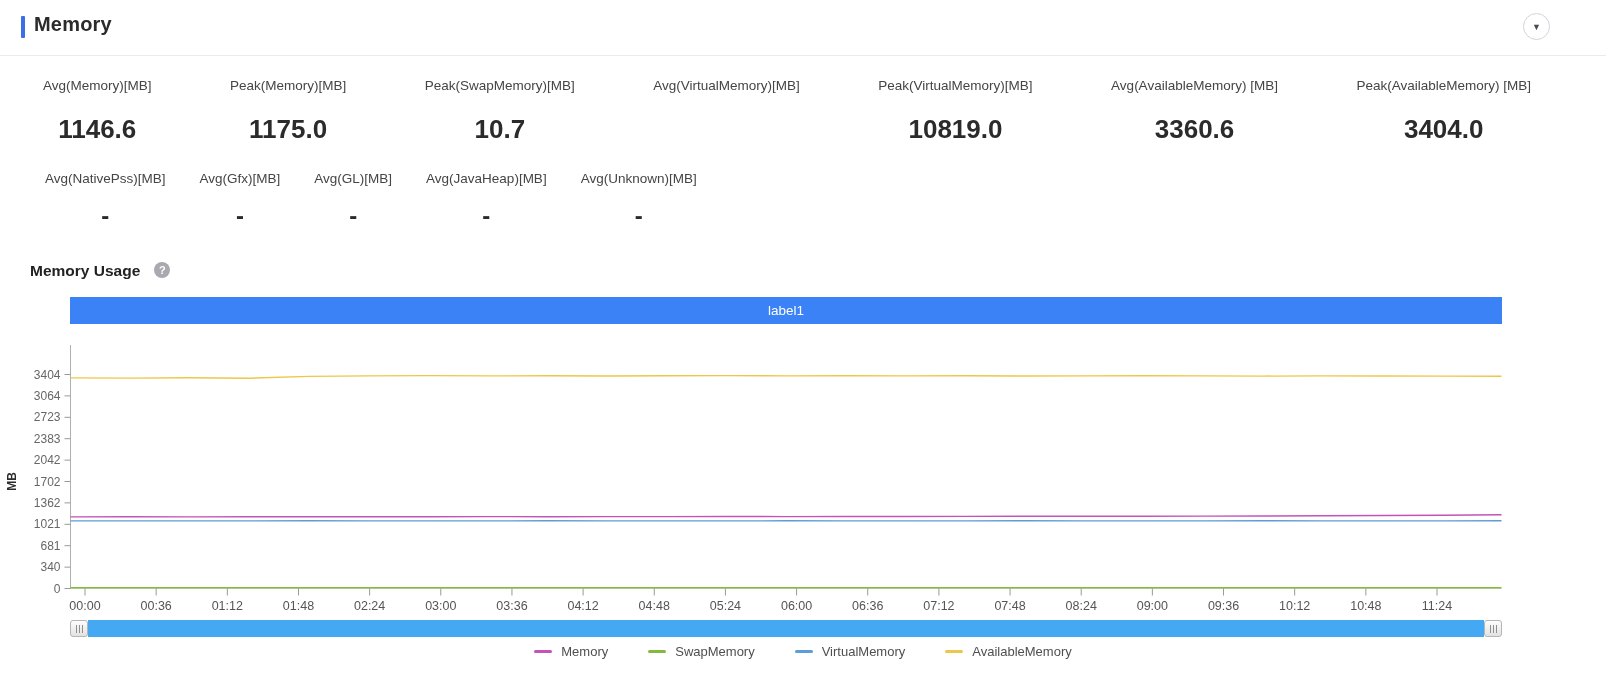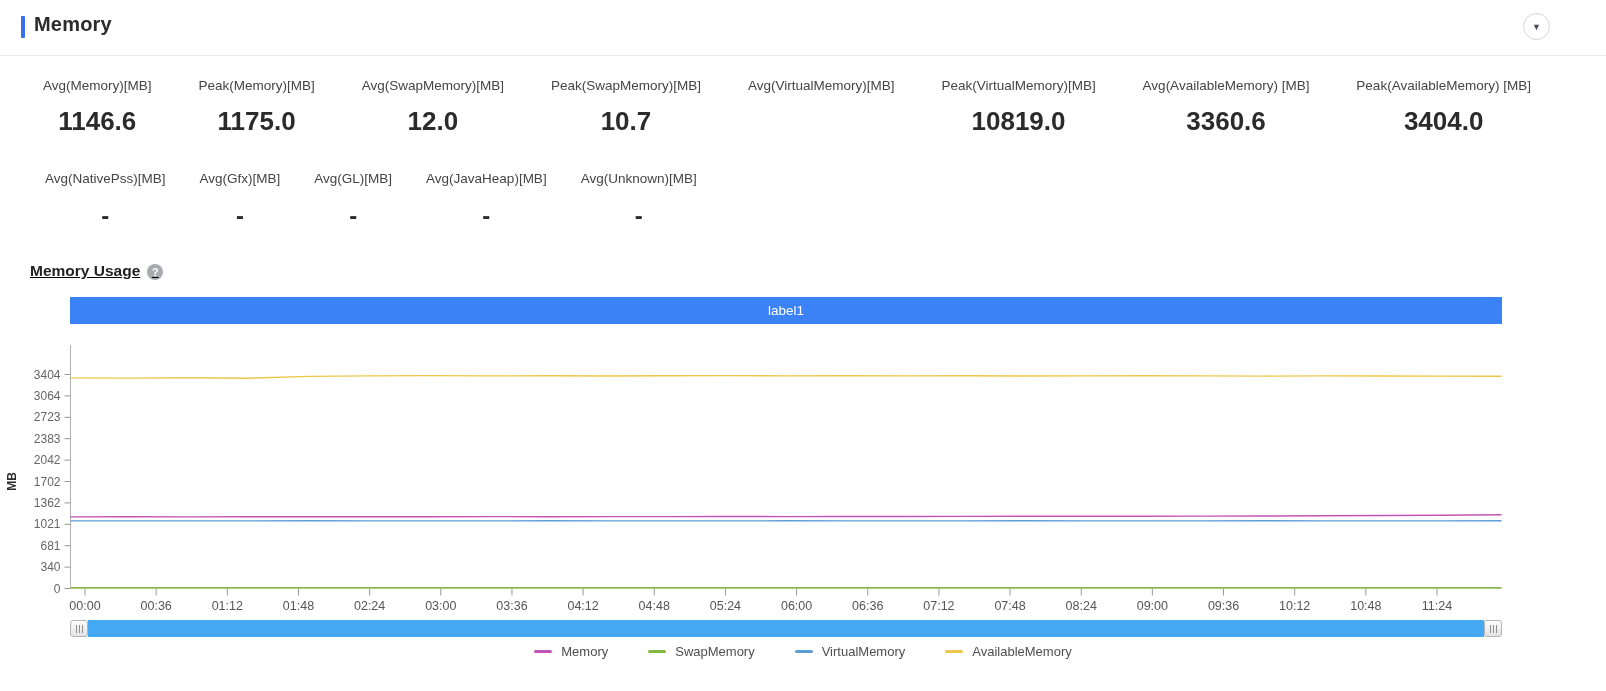--- a/index.html
+++ b/index.html
@@ -12,25 +12,25 @@
   .collapse-btn{position:absolute;left:1523px;top:13px;width:27px;height:27px;border-radius:50%;
     border:1px solid #d3d3da;background:#fff;cursor:pointer;padding:0;display:flex;align-items:center;justify-content:center;}
   .tri{font-size:9px;color:#4a4a58;line-height:1;transform:translateY(.5px);}
 
   
   .stats-row{position:absolute;display:flex;}
   .row1{top:78px;left:43px;width:1488px;justify-content:space-between;}
   .row2{top:171px;left:45px;gap:34px;}
   .stat{text-align:center;}
   .stat .lab{font-size:13.5px;color:#454545;white-space:nowrap;}
-  .stat .val{margin-top:13px;font-size:26px;font-weight:bold;color:#2b2b2b;}
+  .stat .val{margin-top:21px;font-size:26px;font-weight:bold;color:#2b2b2b;}
   .row2 .stat .val{font-size:24px;margin-top:16px;}
 
   
-  .section-title-row{position:absolute;top:262px;left:30px;display:flex;align-items:flex-end;gap:7px;text-decoration:underline;}
+  .section-title-row{position:absolute;top:262px;left:30px;display:flex;align-items:flex-start;gap:14px;}
   .section-title{margin:0;font-size:15.5px;font-weight:bold;color:#222;}
   .help{width:16px;height:16px;border-radius:50%;background:#a9a9b0;color:#fff;font-size:11px;font-weight:bold;
     display:flex;align-items:center;justify-content:center;cursor:pointer;}
 
   
   .banner{position:absolute;top:297px;left:70px;width:1432px;height:27px;line-height:27px;
     text-align:center;color:#fff;font-size:13.5px;}
 
   
   #chart{position:absolute;top:338px;left:0;}
@@ -63,24 +63,20 @@
   </div>
 
   <div class="stats-row row1" id="stats-row-1">
       <div class="stat">
         <div class="lab">Avg(Memory)[MB]</div>
         <div class="val">1146.6</div>
       </div>
       <div class="stat">
         <div class="lab">Peak(Memory)[MB]</div>
         <div class="val">1175.0</div>
-      </div>
-      <div class="stat">
-        <div class="lab">Avg(SwapMemory)[MB]</div>
-        <div class="val">12.0</div>
       </div>
       <div class="stat">
         <div class="lab">Peak(SwapMemory)[MB]</div>
         <div class="val">10.7</div>
       </div>
       <div class="stat">
         <div class="lab">Avg(VirtualMemory)[MB]</div>
       </div>
       <div class="stat">
         <div class="lab">Peak(VirtualMemory)[MB]</div>

